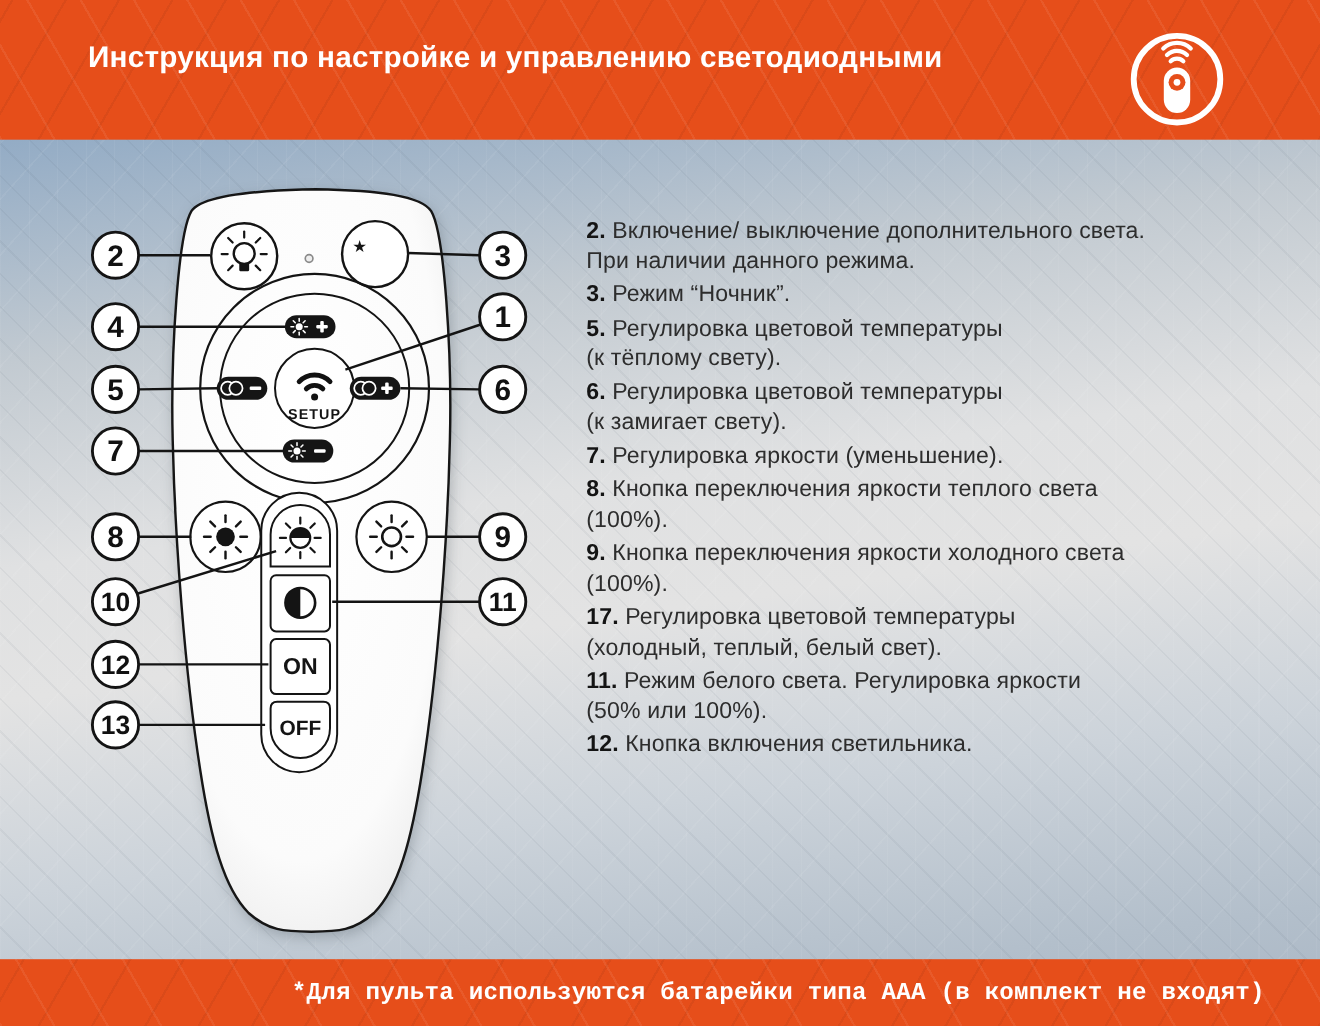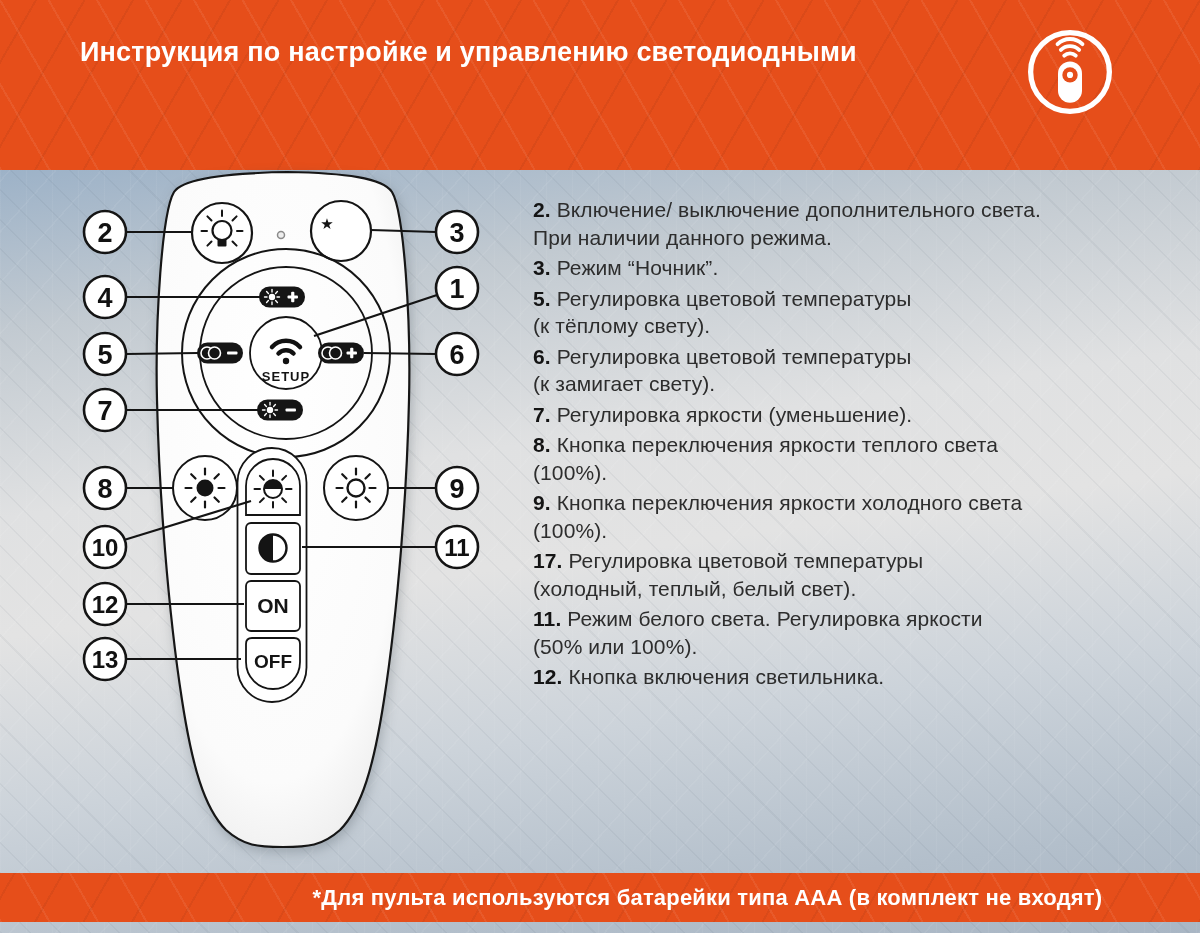--- a/index.html
+++ b/index.html
@@ -13,22 +13,22 @@
       linear-gradient(172deg,#6d92b4 0%,#8fa9c4 10%,#c2cad1 30%,#e0e1e2 47%,#e3e3e3 58%,#ccd3da 74%,#b3bfcb 90%,#a9b6c4 100%);
   }
   .banner{
     position:absolute;left:0;width:1200px;
     background:
       repeating-linear-gradient(60deg, rgba(255,255,255,0.07) 0 2px, transparent 2px 42px),
       repeating-linear-gradient(-60deg, rgba(0,0,0,0.05) 0 2px, transparent 2px 42px),
       #e64e1a;
     color:#fff;
   }
-  .banner.top{top:0;height:170px;}
-  .banner.bottom{bottom:11px;height:49px;display:flex;align-items:center;justify-content:center;padding-left:215px;box-sizing:border-box;}
+  .banner.top{top:0;height:127px;}
+  .banner.bottom{bottom:0;height:61px;display:flex;align-items:center;justify-content:center;padding-left:215px;box-sizing:border-box;font-family:Liberation Mono, monospace;}
   .title-wrap{position:absolute;left:80px;top:34px;}
   .title-line{display:block;font-size:27px;font-weight:bold;line-height:36px;letter-spacing:0.2px;}
   .badge{position:absolute;left:1022px;top:24px;}
   .footer-note{margin:0;font-size:22px;font-weight:bold;letter-spacing:0.2px;}
   .diagram{position:absolute;left:0;top:140px;}
   .diagram .body-shape{filter:drop-shadow(2px 4px 6px rgba(40,50,60,0.25));}
   .instructions{position:absolute;left:533px;top:196px;width:600px;}
   .instructions p{margin:0 0 3px 0;font-size:21px;line-height:27.5px;color:#2d2d2d;letter-spacing:0.1px;}
   .instructions b{color:#141414;}
   .it-text{white-space:pre-line;}

